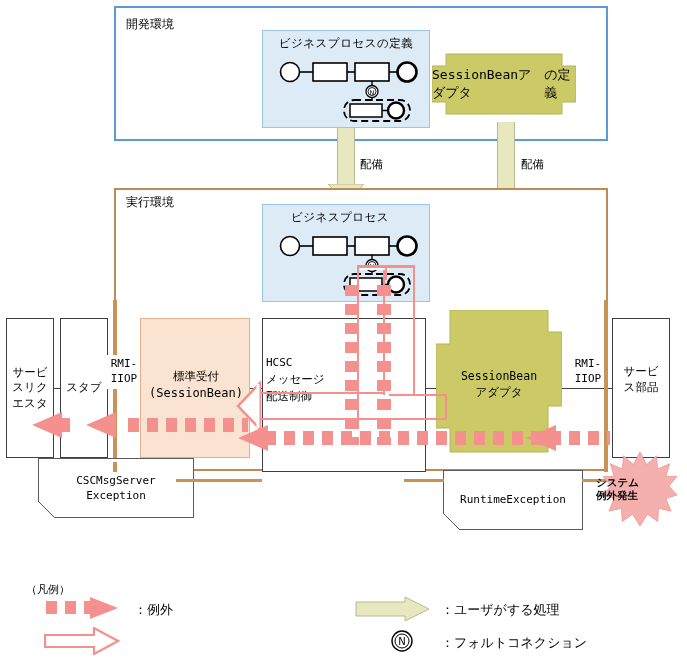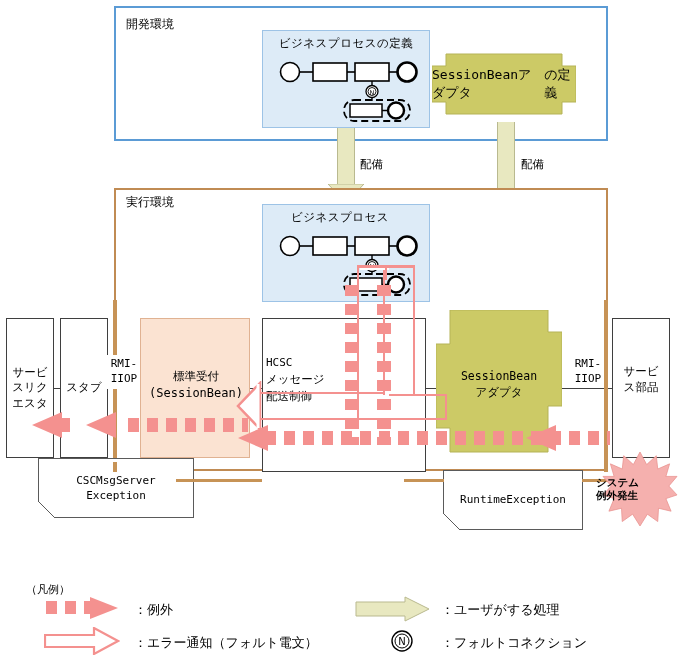--- a/index.html
+++ b/index.html
@@ -275,21 +275,20 @@
 
   <div class="abs dash-h" style="left:46px;top:601px;width:46px;height:13px;"></div>
   <svg class="abs" style="left:90px;top:595px;width:30px;height:26px;" viewBox="0 0 30 26">
     <path d="M0,2 L0,24 L28,13 Z" fill="#f4918f"></path>
   </svg>
   <div class="abs legend-text" style="left:134px;top:601px;">：例外</div>
 
   <svg class="abs" style="left:44px;top:627px;width:76px;height:28px;" viewBox="0 0 76 28">
     <path d="M1,8 L50,8 L50,1 L74,14 L50,27 L50,20 L1,20 Z" fill="#ffffff" stroke="#f4918f" stroke-width="2.2" stroke-linejoin="miter"></path>
   </svg>
-  <div class="abs legend-text" style="left:134px;top:634px;">：エラー通知（フォルト電文）</div>
 
   <svg class="abs" style="left:355px;top:596px;width:76px;height:26px;" viewBox="0 0 76 26">
     <path d="M1,6 L50,6 L50,1 L74,13 L50,25 L50,20 L1,20 Z" fill="#e8e8c0" stroke="#b9b98f" stroke-width="1"></path>
   </svg>
   <div class="abs legend-text" style="left:441px;top:601px;">：ユーザがする処理</div>
 
   <svg class="abs" style="left:389px;top:628px;width:26px;height:26px;" viewBox="0 0 26 26">
     <circle cx="13" cy="13" r="10" fill="#fff" stroke="#000" stroke-width="1.4"></circle>
     <circle cx="13" cy="13" r="7" fill="#fff" stroke="#000" stroke-width="1"></circle>
     <text x="13" y="17" font-size="10" text-anchor="middle" font-family="DejaVu Sans, sans-serif">N</text>

